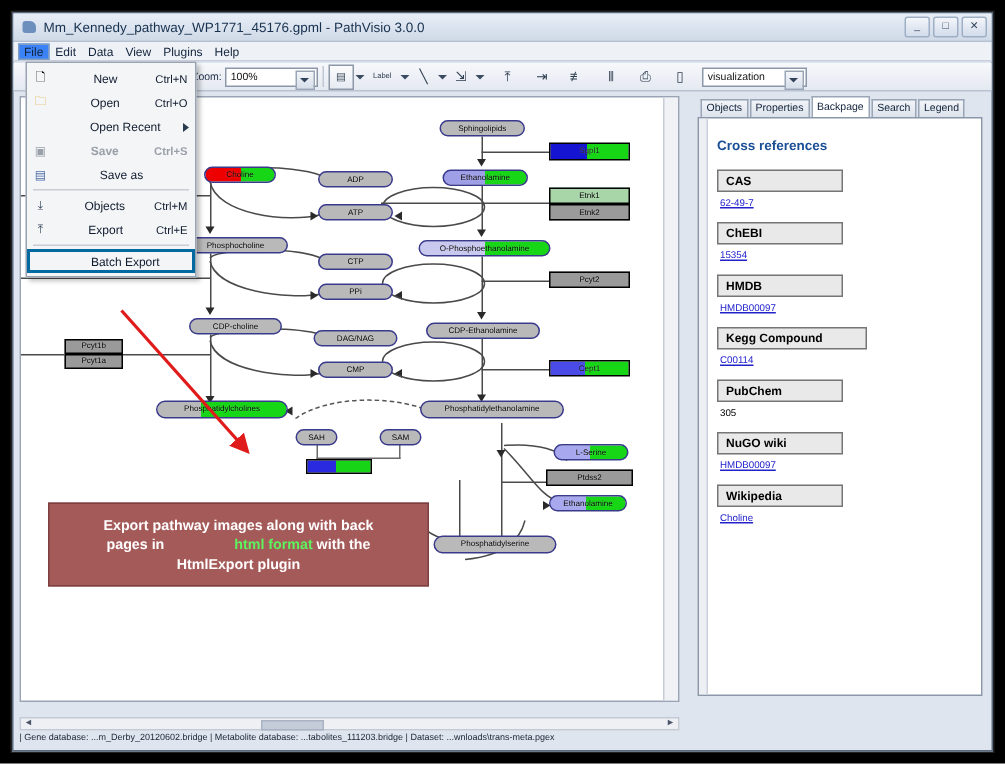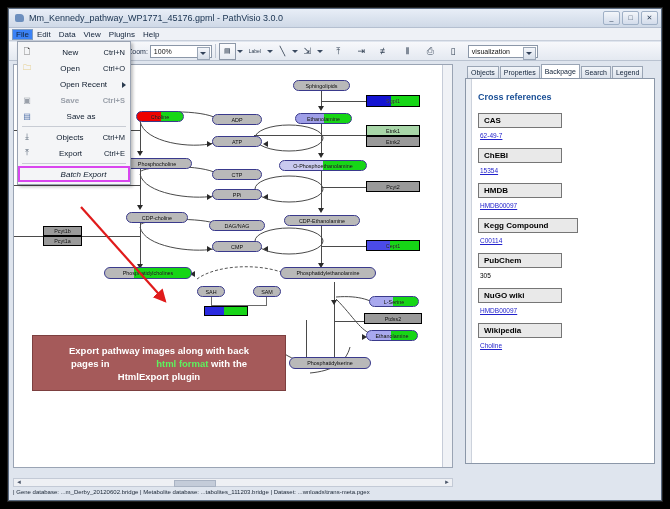--- a/index.html
+++ b/index.html
@@ -107,21 +107,21 @@
      border:1px solid #9aa3b2;z-index:60;box-shadow:2px 2px 3px rgba(0,0,0,.25);padding:2px 0;}
   .fm-row{display:flex;align-items:center;height:16px;position:relative;padding-left:2px;}
   .fm-ico{width:14px;height:14px;margin-right:3px;display:flex;align-items:center;justify-content:center;font-size:8px;}
   .fm-label{font-size:8px;color:#0e1b2d;flex:1;text-align:center;}
   .fm-label.dis{color:#9aa0aa;font-weight:bold;}
   .fm-key{font-size:7.5px;color:#0e1b2d;padding-right:5px;}
   .fm-key.dis{color:#9aa0aa;font-weight:bold;}
   .fm-sep{height:1px;background:#c8ccd4;margin:2px 4px;}
   .fm-sub{position:absolute;right:4px;top:6px;border-top:3px solid transparent;
      border-bottom:3px solid transparent;border-left:4px solid #2a3a4e;}
-  .fm-row.hot{border:2px solid #d946ef;box-sizing:border-box;font-style:italic;}
+  .fm-row.hot{border:2px solid #0369a1;box-sizing:border-box;}
   .fm-row.hot .fm-label{font-weight:normal;}
 
   #redarrow{position:absolute;left:70px;top:196px;z-index:50;pointer-events:none;}
 
   .sel-handle{position:absolute;width:4px;height:4px;background:#ffff33;border:1px solid #8a8a00;z-index:30;}
 </style>
 </head>
 <body>
 
 <div id="frame">

